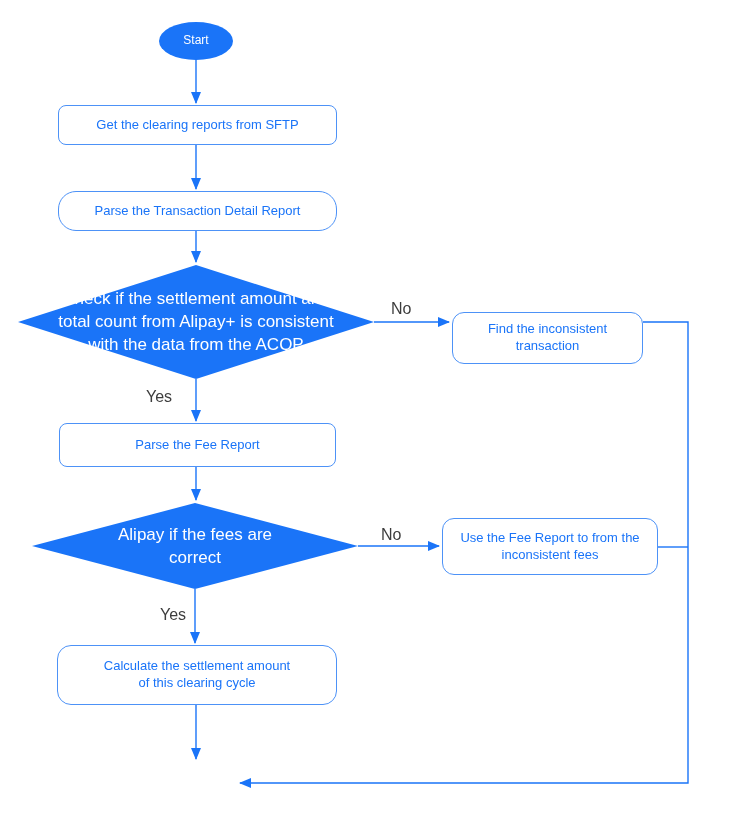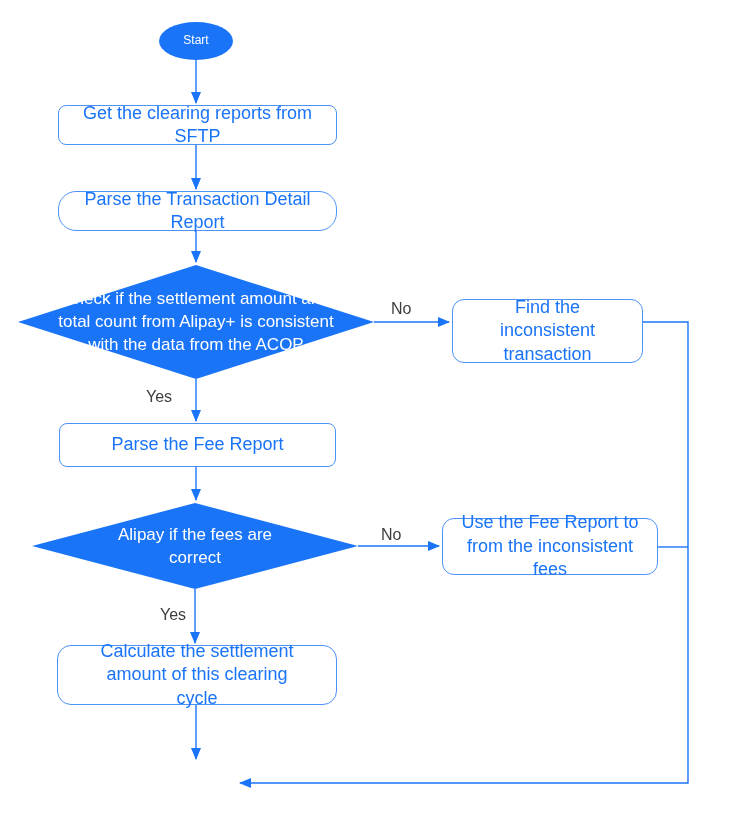--- a/index.html
+++ b/index.html
@@ -21,21 +21,21 @@
     fill: none;
   }
   .decision-shape { fill: var(--node-fill, #1A74F8); }
   .node {
     position: absolute;
     box-sizing: border-box;
     display: flex;
     align-items: center;
     justify-content: center;
     text-align: center;
-    font-size: 18px;
+    font-size: 13px;
     line-height: 1.3;
     color: var(--node-text, #1A74F8);
   }
   .process {
     background: #ffffff;
     border: 1px solid var(--node-border, #4D92F7);
     border-radius: 8px;
   }
   .side-box { border-radius: 12px; }
   .big-radius { border-radius: 14px; }
@@ -102,21 +102,21 @@
   </div>
 
   <div class="node process" style="left:58px; top:191px; width:279px; height:40px;border-radius:18px;">
     <span>Parse the Transaction  Detail Report</span>
   </div>
 
   <div class="dlabel" style="left:53px; top:270px; width:286px; height:105px;">
     <span>Check if the settlement amount and total count from Alipay+ is consistent with the data from the ACQP</span>
   </div>
 
-  <div class="node process side-box" style="left:452px; top:299px; width:191px; height:64px;">
+  <div class="node process side-box" style="left:452px; top:312px; width:191px; height:52px;">
     <span class="wrap-160">Find the inconsistent transaction</span>
   </div>
 
   <div class="node process" style="left:59px; top:423px; width:277px; height:44px;">
     <span>Parse the Fee Report</span>
   </div>
 
   <div class="dlabel" style="left:115px; top:504px; width:160px; height:85px;">
     <span>Alipay if the fees are correct</span>
   </div>

